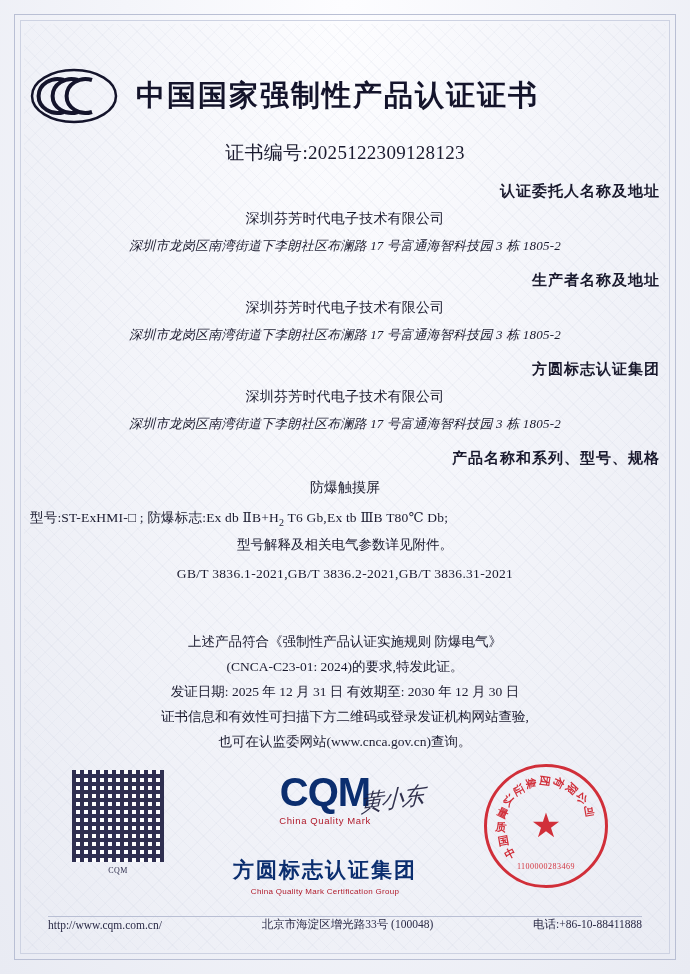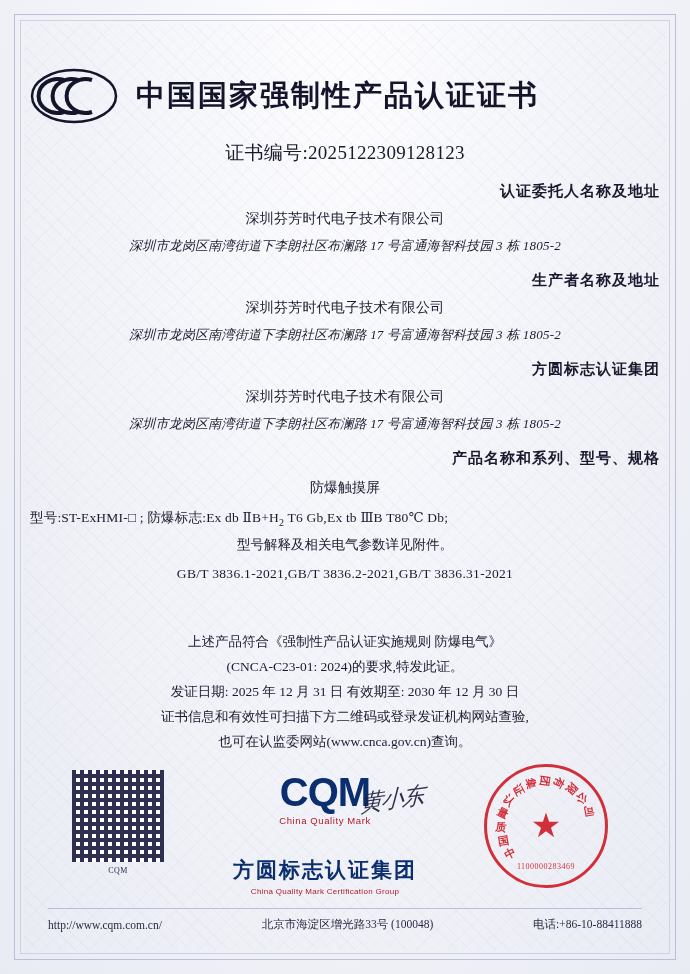--- a/index.html
+++ b/index.html
@@ -261,21 +261,21 @@
     letter-spacing: 0.5px;
   }
 
   
   .bottom-bar {
     position: absolute;
     left: 18px;
     right: 18px;
     bottom: 16px;
     border-top: 1px solid #b9bfd4;
-    padding-top: 8px;
+    padding-top: 0;
     display: flex;
     justify-content: space-between;
     align-items: center;
     font-size: 11.5px;
     color: #2a2a46;
   }
   .bottom-bar .mid { text-align: right; }
 </style>
 </head>
 <body>

